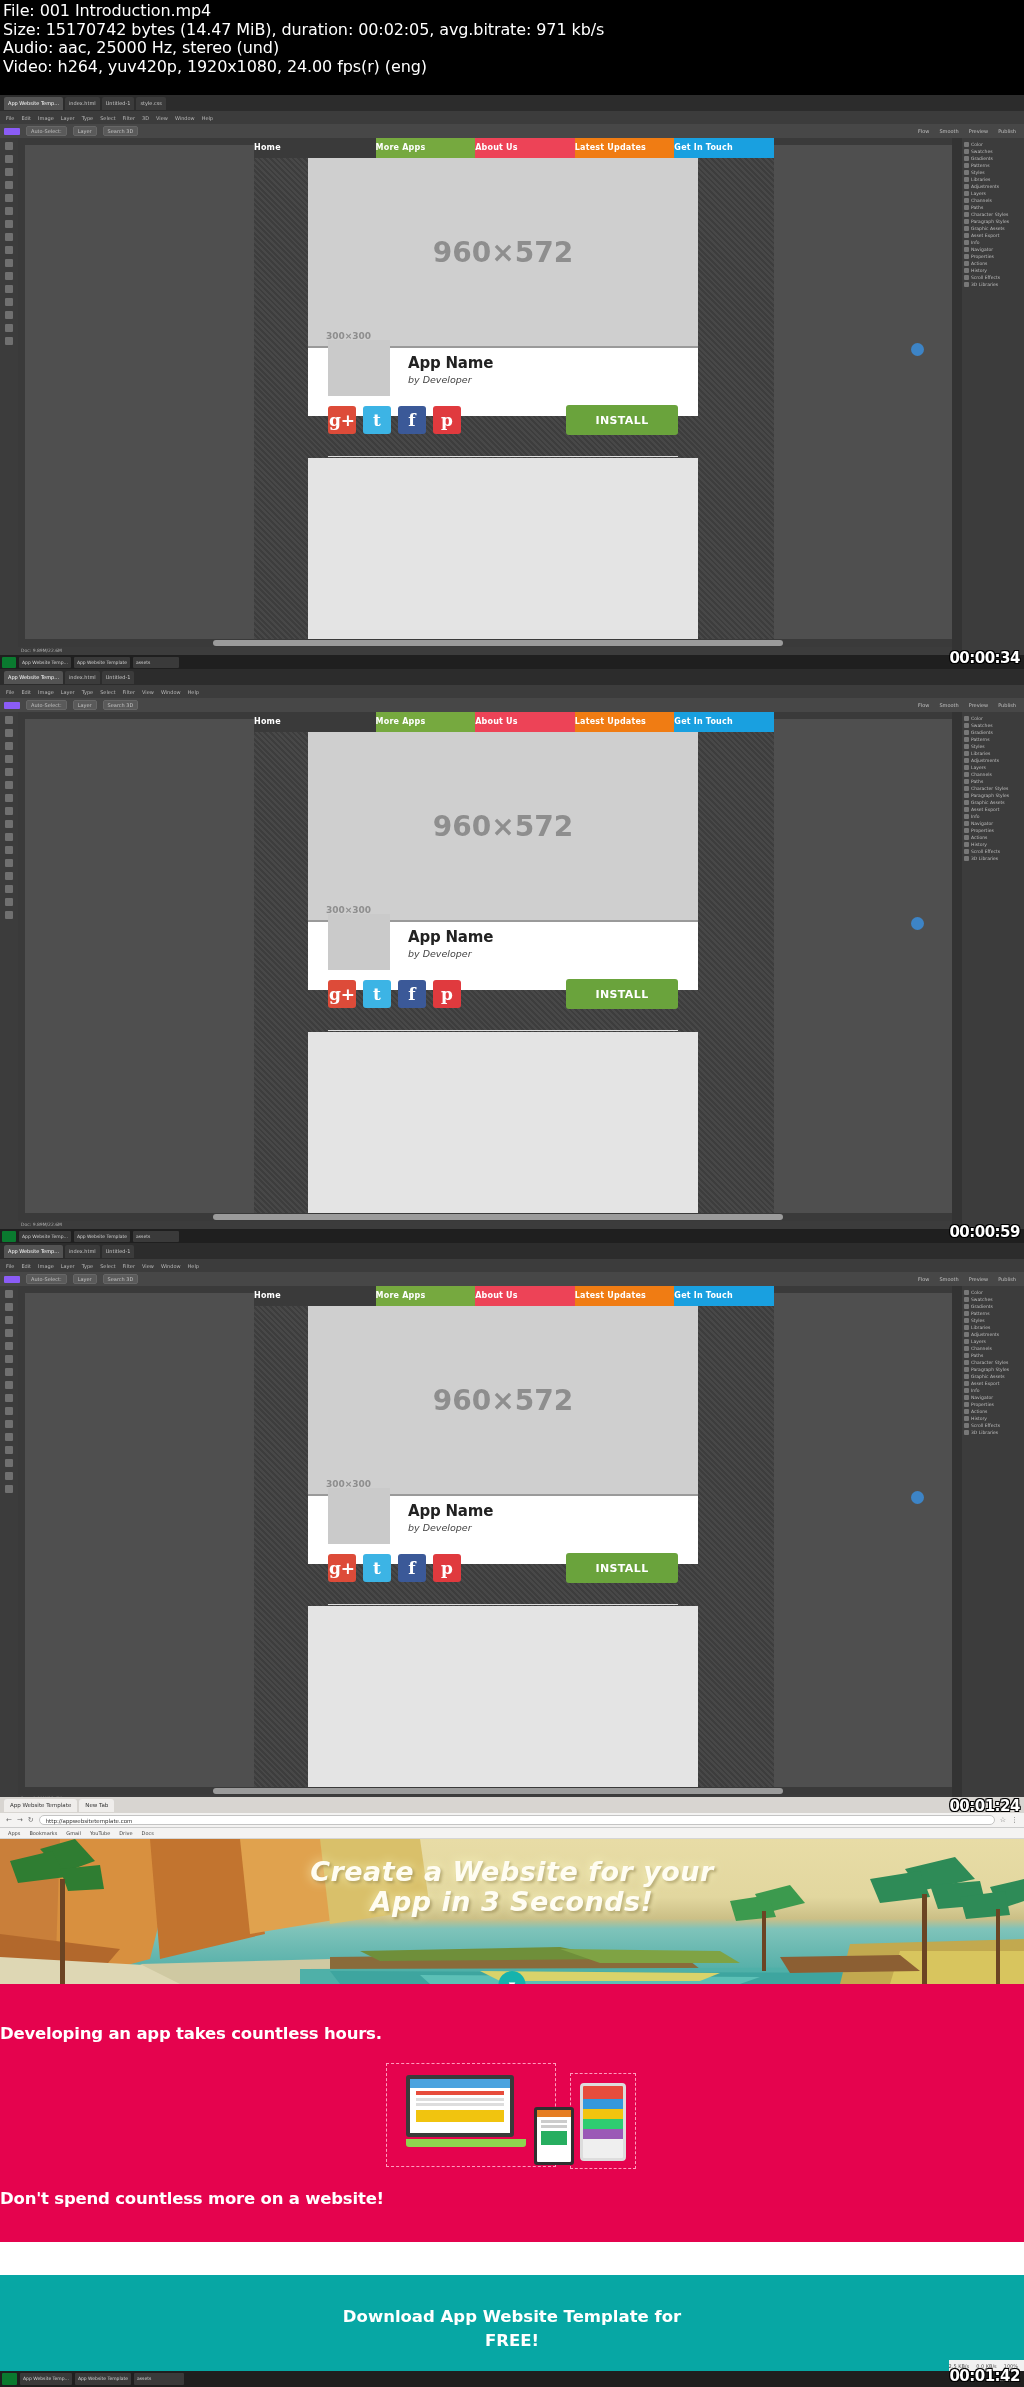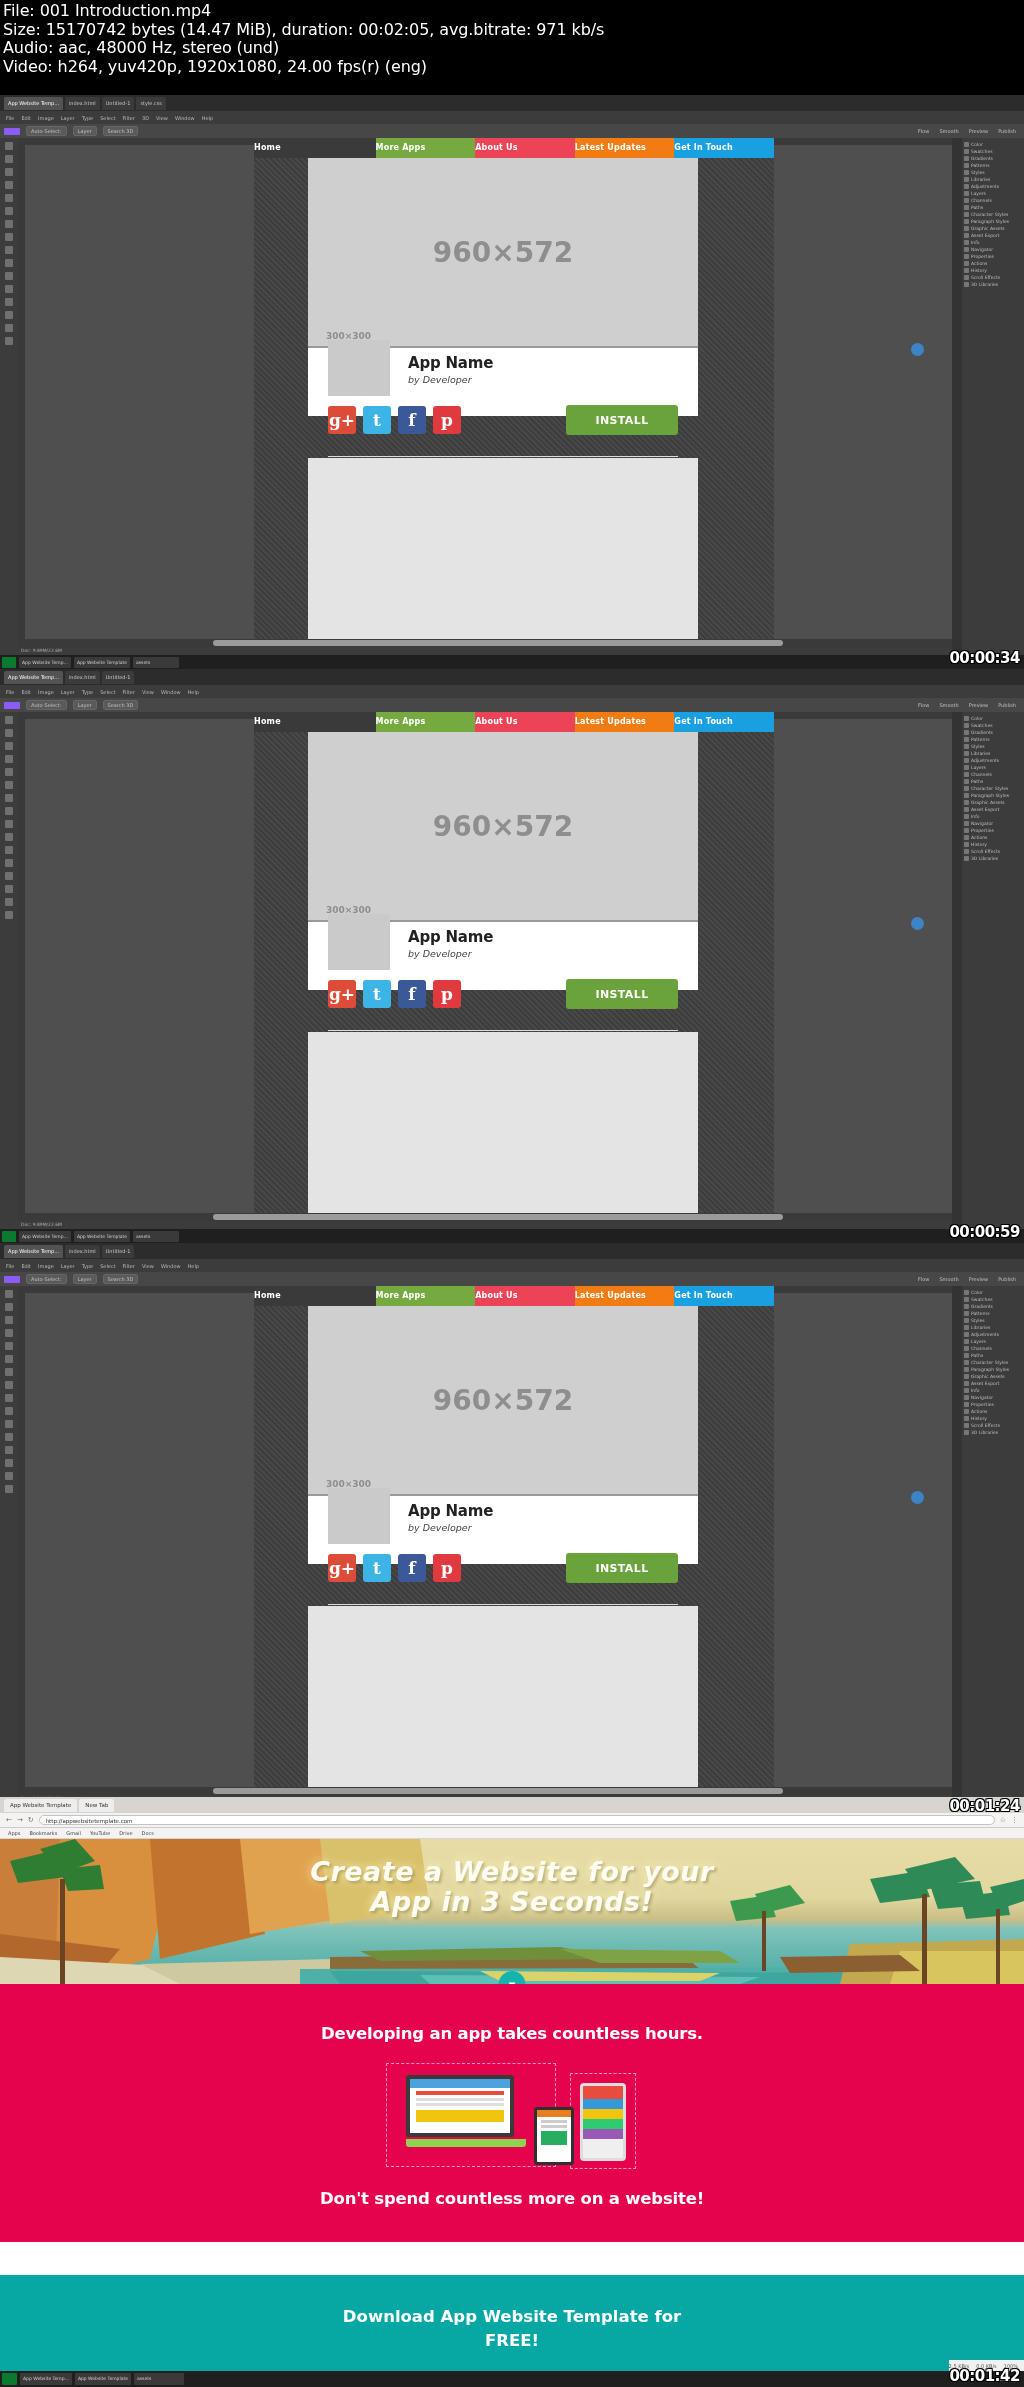--- a/index.html
+++ b/index.html
@@ -178,21 +178,21 @@
     line-height:30px; letter-spacing:.5px;
     text-shadow:0 0 12px rgba(255,255,200,.8), 2px 2px 3px rgba(90,70,20,.45);
     z-index:5;
   }
   .scrolldown {
     position:absolute; left:50%; transform:translateX(-50%); bottom:-14px;
     width:27px; height:27px; border-radius:50%; background:#16b3ad; color:#fff;
     display:flex; align-items:center; justify-content:center; font-size:13px; z-index:20;
   }
 
-  .pink { position:relative; background:#e5034e; padding:40px 0 34px; text-align:center; }
+  .pink { position:relative; background:#e5034e; padding:40px 0 34px; text-align:left; }
   .pink h2 { color:#fff; font-size:16.5px; font-weight:bold; letter-spacing:-.2px; }
   .devices { position:relative; height:110px; margin:20px auto 16px; width:240px; }
   .laptop { position:absolute; left:14px; top:12px; width:120px; height:78px; }
   .laptop .screen { width:108px; height:62px; background:#55c8ba; border:4px solid #3a3a3a; border-radius:3px; }
   .laptop .screen .inner { background:#fff; height:100%; }
   .laptop .base { width:120px; height:8px; background:#8fd44f; border-radius:0 0 3px 3px; margin-top:2px; }
   .tabletv { position:absolute; left:142px; top:44px; width:40px; height:58px; background:#2f2f2f; border-radius:3px; padding:3px; }
   .tabletv .i { background:#fff; height:100%; border-radius:1px; }
   .phone2 { position:absolute; left:188px; top:20px; width:46px; height:78px; background:#efefef; border:3px solid #ddd; border-radius:4px; overflow:hidden; }
   .phone2 .strip { height:13px; }
@@ -206,21 +206,21 @@
   .br-taskbar .start { width:15px; min-width:15px; background:#0a7a2f; }
   .br-taskbar .tray { margin-left:auto; display:flex; align-items:center; gap:5px; padding-right:6px; font-size:5px; color:#ddd; }
   .br-status { position:absolute; right:0; bottom:16px; height:11px; display:flex; align-items:center; gap:7px; padding-right:6px; font-size:5px; color:#555; background:#f1f1f1; }
 </style>
 </head>
 <body>
 
 <div class="meta">
   <div>File: 001 Introduction.mp4</div>
   <div>Size: 15170742 bytes (14.47 MiB), duration: 00:02:05, avg.bitrate: 971 kb/s</div>
-  <div>Audio: aac, 48000 Hz, stereo (und)</div>
+  <div>Audio: aac, 25000 Hz, stereo (und)</div>
   <div>Video: h264, yuv420p, 1920x1080, 24.00 fps(r) (eng)</div>
 </div>
 
 <div class="sheet">
 
   <div class="thumb">
     <div class="ps">
 
       <div class="ps-tabs">
         <div class="ps-tab active">App Website Temp...</div>

